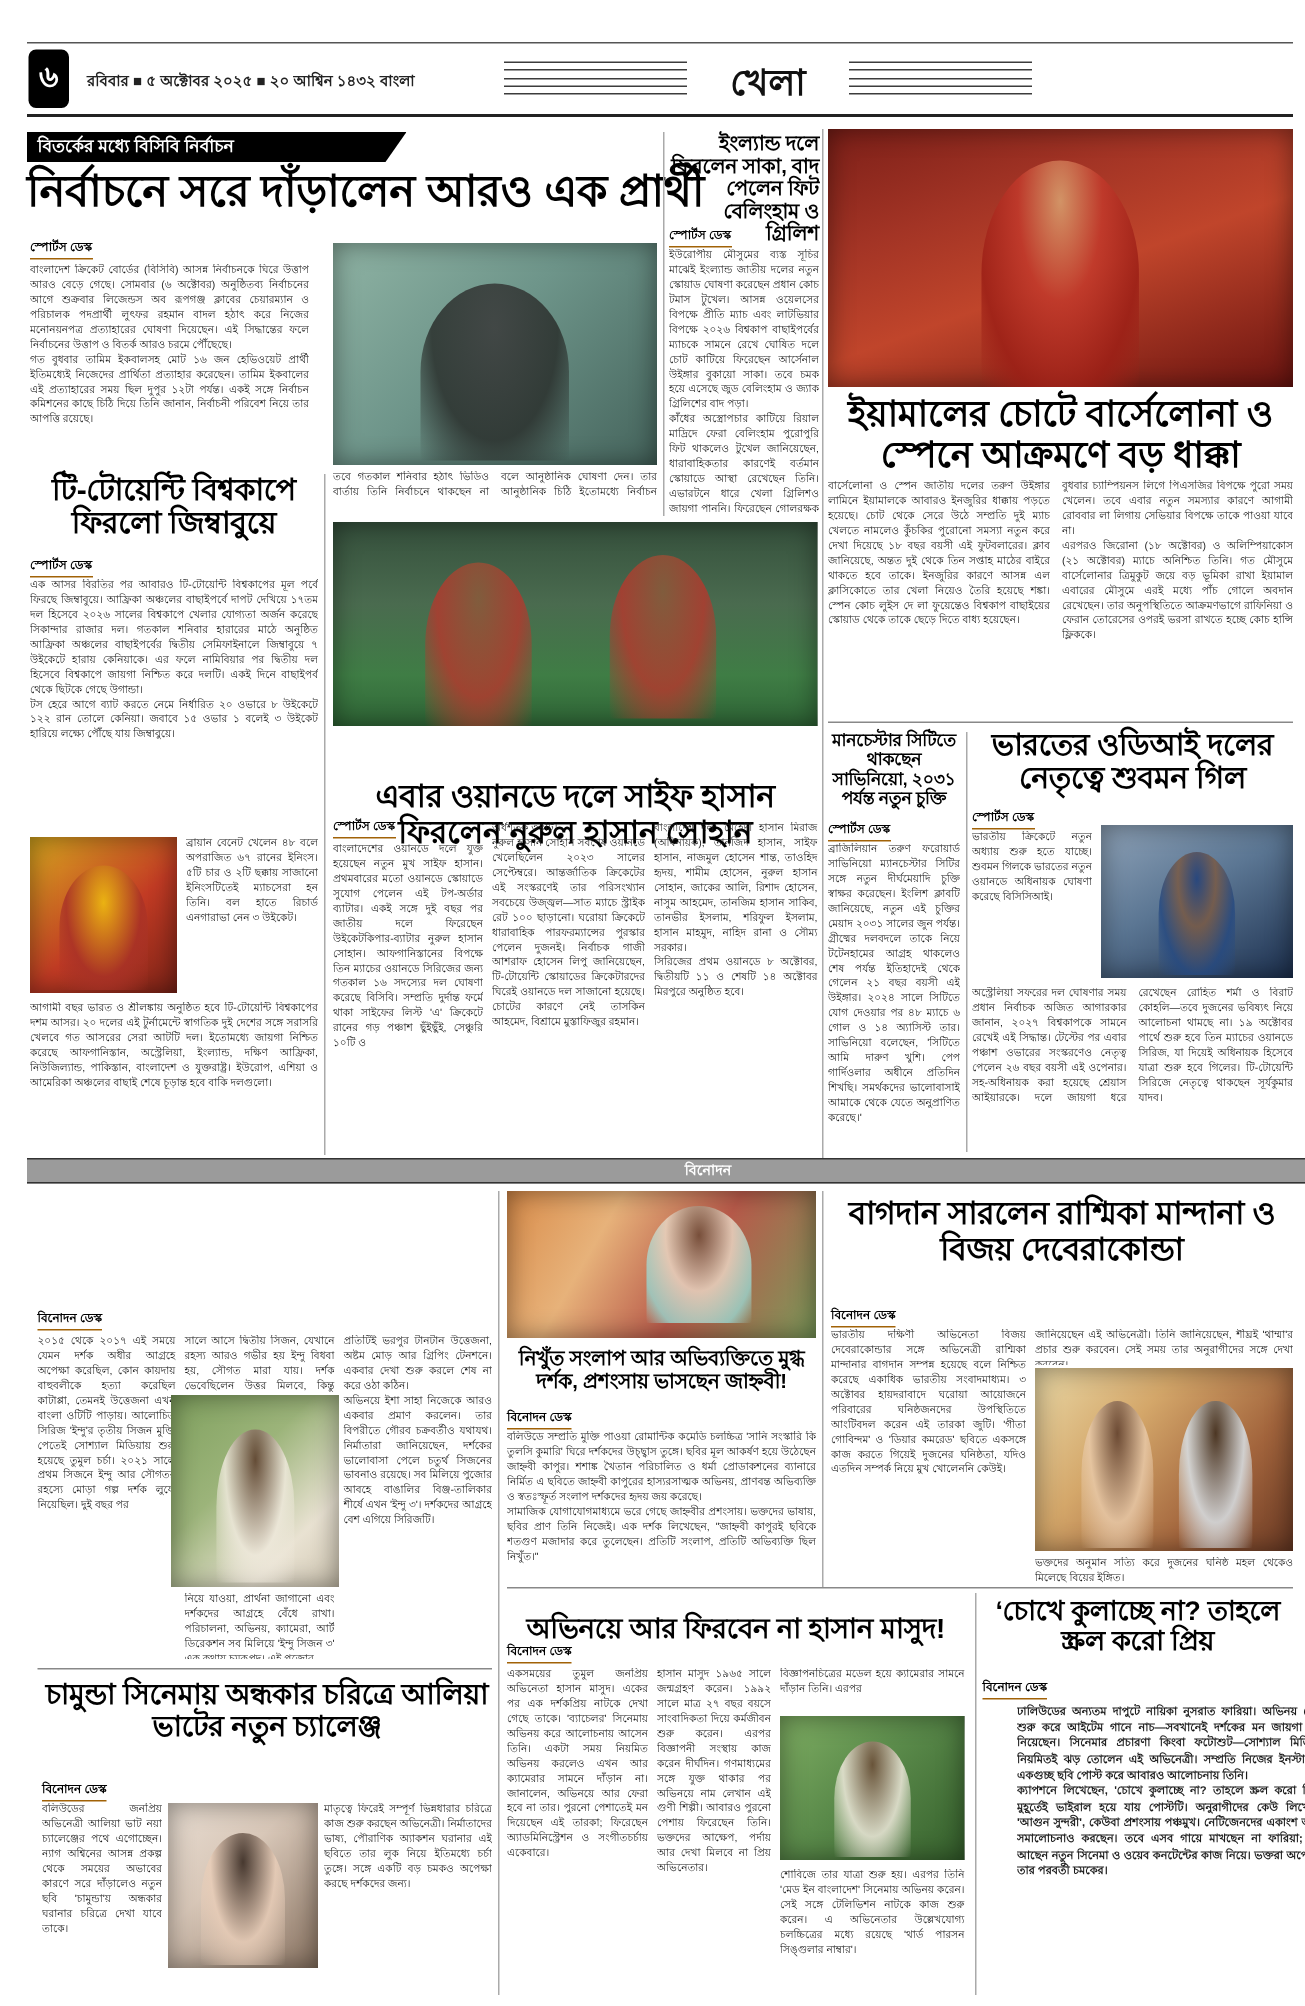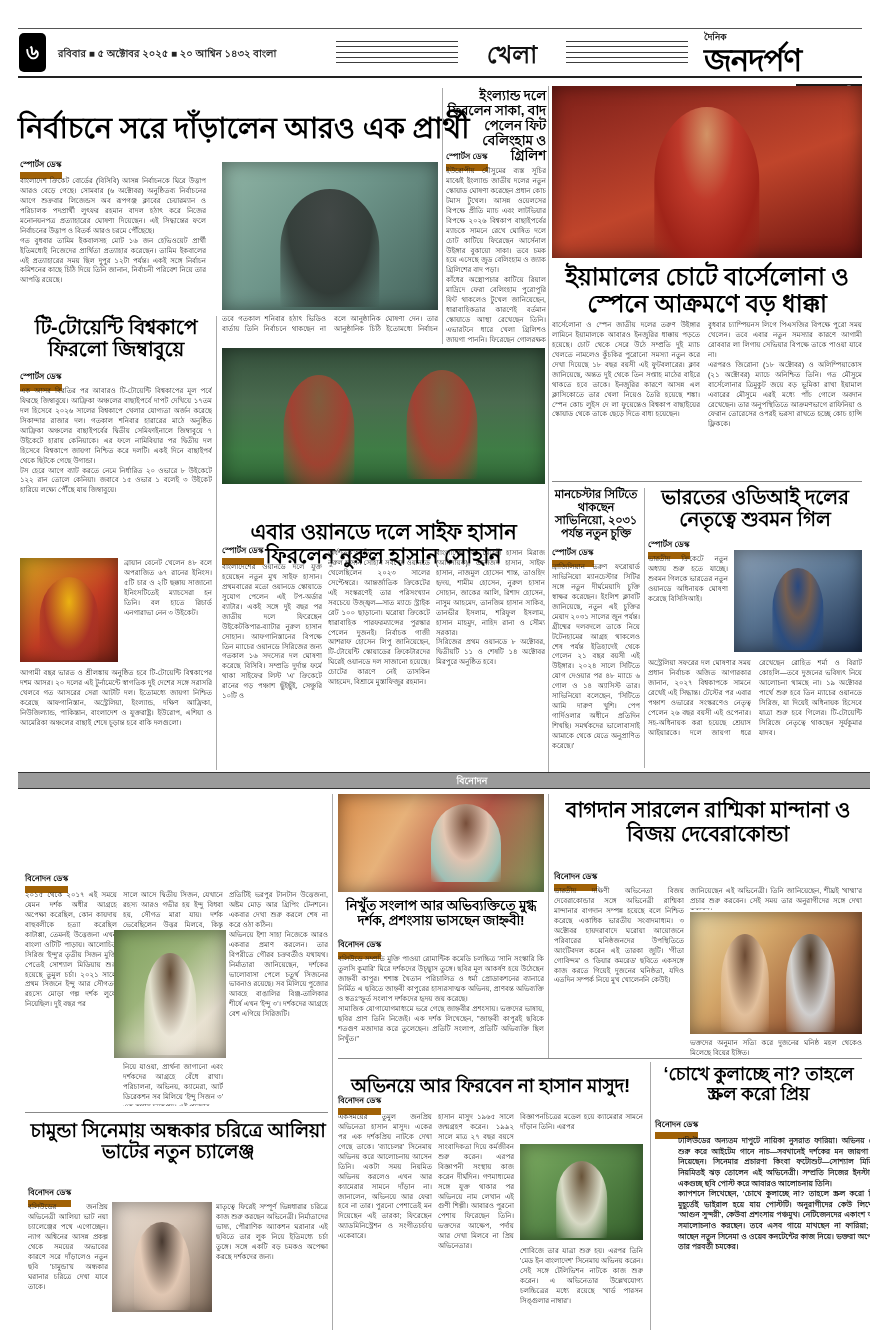--- a/index.html
+++ b/index.html
@@ -5,21 +5,21 @@
   html,body{margin:0;padding:0;background:#fff;}
   #page{position:relative;width:870px;height:1337px;background:#fff;overflow:hidden;
         font-family:"Liberation Sans","DejaVu Sans",sans-serif;color:#111;}
   .abs{position:absolute;}
   .hline{background:#555;height:1px;}
   .vline{background:#aaa;width:1px;}
   .bodytext{font-size:7px;line-height:1.42;text-align:justify;color:#1c1c1c;
             overflow:hidden;white-space:pre-line;}
   .headline{font-weight:700;color:#000;text-align:center;line-height:1.12;letter-spacing:-0.2px;}
   .byline{font-size:8px;font-weight:700;color:#000;}
-  .byline span{display:inline-block;border-bottom:7px solid #a16207;padding-bottom:1px;}
+  .byline span{display:inline-block;border-bottom:1px solid #a16207;padding-bottom:1px;}
   .photo{background:#888;box-shadow:inset 0 0 18px rgba(0,0,0,.45);overflow:hidden;}
   .subject{position:absolute;left:50%;top:18%;width:46%;height:80%;transform:translateX(-50%);
            border-radius:50% 50% 0 0;opacity:.85;}
   .kicker{background:#000;color:#fff;font-weight:700;font-size:11.5px;line-height:20px;
           padding-left:7px;clip-path:polygon(0 0,100% 0,calc(100% - 14px) 100%,0 100%);}
   .sectionbar{background:#9b9b9b;border-top:1.5px solid #333;border-bottom:1.5px solid #333;
               color:#fff;font-weight:700;font-size:9.5px;text-align:center;line-height:15px;padding-left:32px;}
   .deco{display:flex;flex-direction:column;justify-content:space-between;}
   .deco i{display:block;height:0;border-top:1.6px solid #3c3c3c;}
   .logo-main{font-weight:700;font-size:31px;letter-spacing:-1px;color:#000;line-height:1;}
@@ -45,27 +45,23 @@
       <i></i>
     </div>
   <div class="abs" style="left:462px;top:36px;width:100px;text-align:center;font-weight:700;font-size:24px;">খেলা</div>
   <div class="abs deco" style="left:566px;top:41px;width:122px;height:22px;">
     <i></i>
       <i></i>
       <i></i>
       <i></i>
       <i></i>
     </div>
-  <div class="abs" style="left:704px;top:30px;width:158px;text-align:left;">
-    <div class="logo-top">দৈনিক</div>
-    <div class="logo-main">জনদর্পণ</div>
-    <div style="text-align:right;"><span class="logo-tag">সত্য ও ন্যায়ের পথে অবিচল</span></div>
-  </div>
   <div class="abs hline" style="left:18px;top:76px;width:844px;height:2px;background:#222;"></div>
 
+  <div class="abs kicker" style="left:18px;top:88px;width:246px;height:20px;">বিতর্কের মধ্যে বিসিবি নির্বাচন</div>
   <div class="abs headline" style="left:18px;top:112px;width:420px;font-size:29px;white-space:nowrap;">নির্বাচনে সরে দাঁড়ালেন আরও এক প্রার্থী</div>
   <div class="abs byline" style="left:20px;top:158px;">
     <span>স্পোর্টস ডেস্ক</span></div>
   <div class="abs bodytext" style="left:20px;top:176px;width:186px;height:132px;">বাংলাদেশ ক্রিকেট বোর্ডের (বিসিবি) আসন্ন নির্বাচনকে ঘিরে উত্তাপ আরও বেড়ে গেছে। সোমবার (৬ অক্টোবর) অনুষ্ঠিতব্য নির্বাচনের আগে শুক্রবার লিজেন্ডস অব রূপগঞ্জ ক্লাবের চেয়ারম্যান ও পরিচালক পদপ্রার্থী লুৎফর রহমান বাদল হঠাৎ করে নিজের মনোনয়নপত্র প্রত্যাহারের ঘোষণা দিয়েছেন। এই সিদ্ধান্তের ফলে নির্বাচনের উত্তাপ ও বিতর্ক আরও চরমে পৌঁছেছে।
 গত বুধবার তামিম ইকবালসহ মোট ১৬ জন হেভিওয়েট প্রার্থী ইতিমধ্যেই নিজেদের প্রার্থিতা প্রত্যাহার করেছেন। তামিম ইকবালের এই প্রত্যাহারের সময় ছিল দুপুর ১২টা পর্যন্ত। একই সঙ্গে নির্বাচন কমিশনের কাছে চিঠি দিয়ে তিনি জানান, নির্বাচনী পরিবেশ নিয়ে তার আপত্তি রয়েছে।</div>
   <div class="abs photo" style="left:222px;top:162px;width:216px;height:148px;
        background:linear-gradient(135deg,#8fb3a4 0%,#6e958a 45%,#45645c 100%);">
     <div class="subject" style="background:radial-gradient(ellipse at 50% 25%,#3a3a3a 0%,#2a2f2c 60%,transparent 100%);"></div>
   </div>
   <div class="abs bodytext" style="left:222px;top:314px;width:216px;height:28px;column-count:2;column-gap:8px;">তবে গতকাল শনিবার হঠাৎ ভিডিও বার্তায় তিনি নির্বাচনে থাকছেন না বলে আনুষ্ঠানিক ঘোষণা দেন। তার আনুষ্ঠানিক চিঠি ইতোমধ্যে নির্বাচন কমিশনে পৌঁছেছে। এরপর নির্বাচনী আমেজে ভাটা পড়েছে বলেই মনে করছেন সংগঠকরা।</div>

